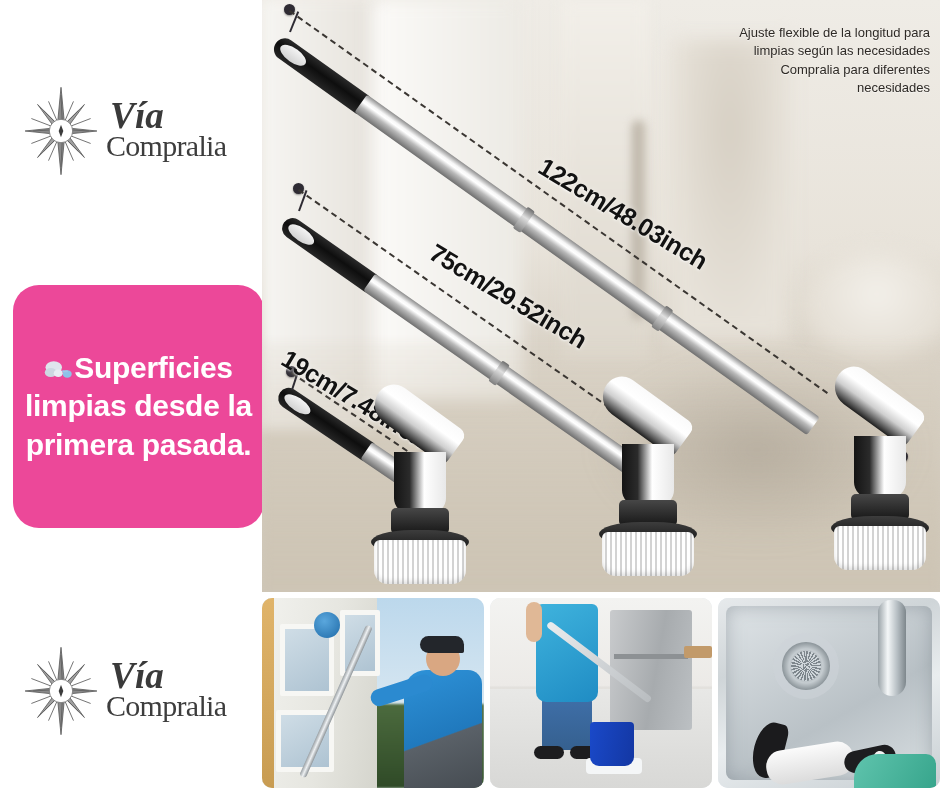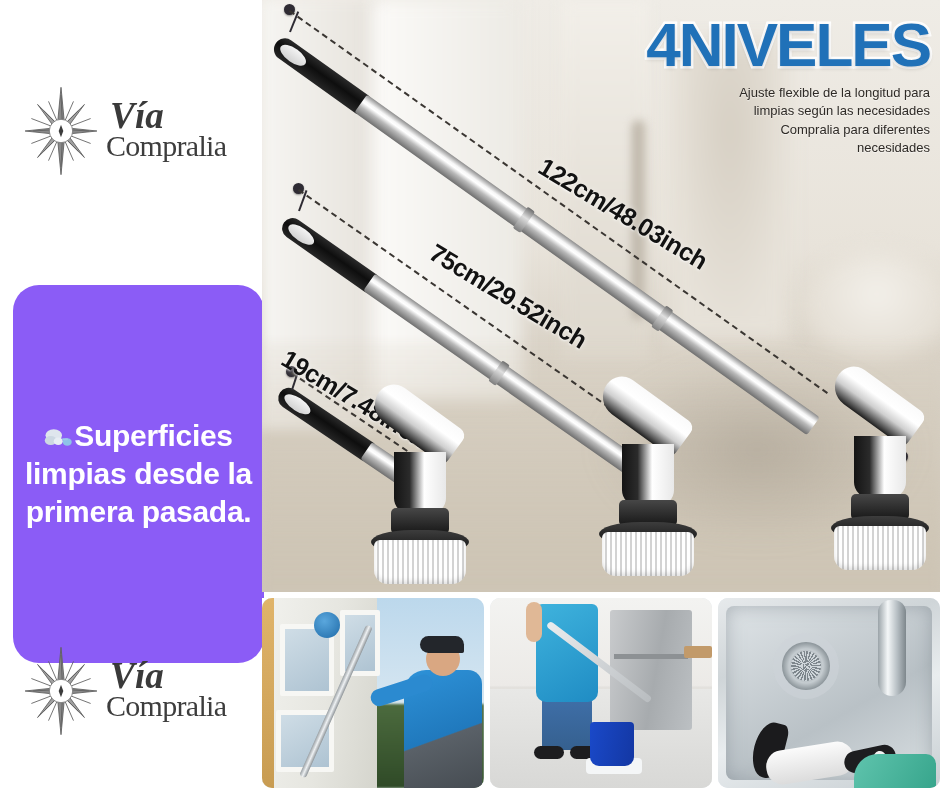--- a/index.html
+++ b/index.html
@@ -33,22 +33,22 @@
     letter-spacing:.2px; margin-left:4px;
   }
   .logo-compralia{
     font-family:Liberation Serif, serif;
     font-weight:400; font-size:30px; color:#3d3d3d; letter-spacing:-.7px;
     margin-top:-1px;
   }
 
   
   .callout{
-    position:absolute; left:13px; top:277px; width:251px; height:378px;
-    background:#8b5cf6; border-radius:26px;
+    position:absolute; left:13px; top:277px; width:251px; height:243px;
+    background:#ec4899; border-radius:26px;
     display:flex; align-items:center; justify-content:center;
     padding:22px 4px;
   }
   .callout-text{
     color:#ffffff; font-weight:700; font-size:30px; line-height:1.27;
     text-align:center; letter-spacing:-.3px;
   }
   .bubble-emoji{
     display:inline-block; vertical-align:-3px; margin-right:0px;
     width:30px; height:26px; position:relative; top:3px;
@@ -343,21 +343,20 @@
   <div class="bg-wall-l"></div>
   <div class="bg-wall-m"></div>
   <div class="bg-col"></div>
   <div class="bg-shower"></div>
   <div class="bg-pipe"></div>
   <div class="bg-sink"></div>
   <div class="bg-floor"></div>
   <div class="bg-shadow"></div>
 
   <div class="headline">
-    <div class="h-line2">4NIVELES</div>
     <div class="h-sub">
       <div>Ajuste flexible de la longitud para</div>
       <div>limpias según las necesidades</div>
       <div>Compralia para diferentes</div>
       <div>necesidades</div>
     </div>
   </div>
 
   <div class="pole" style="left:14px; top:32px; width:660px; height:22px; transform:rotate(35.5deg);">
     <div class="grip"></div>

